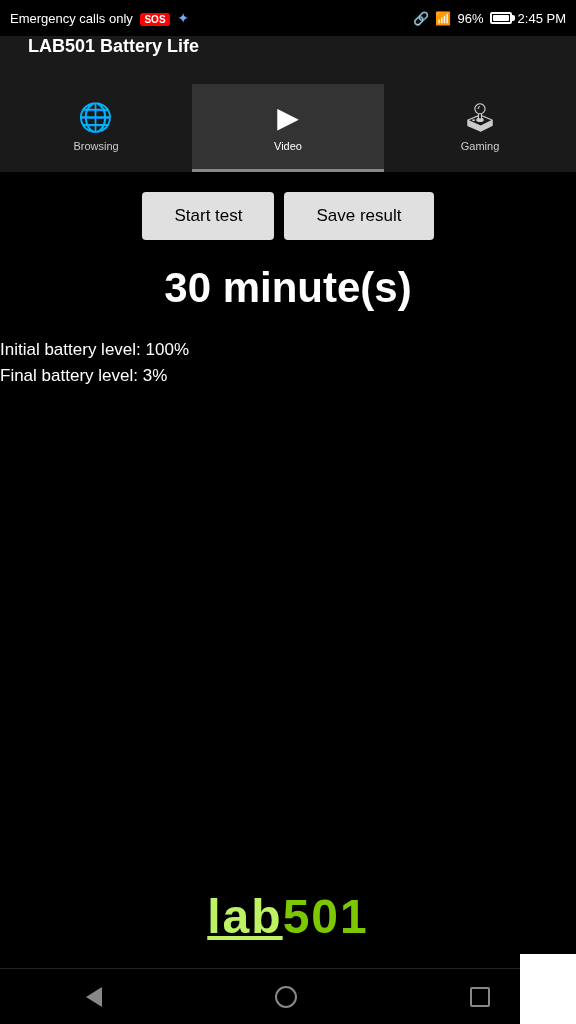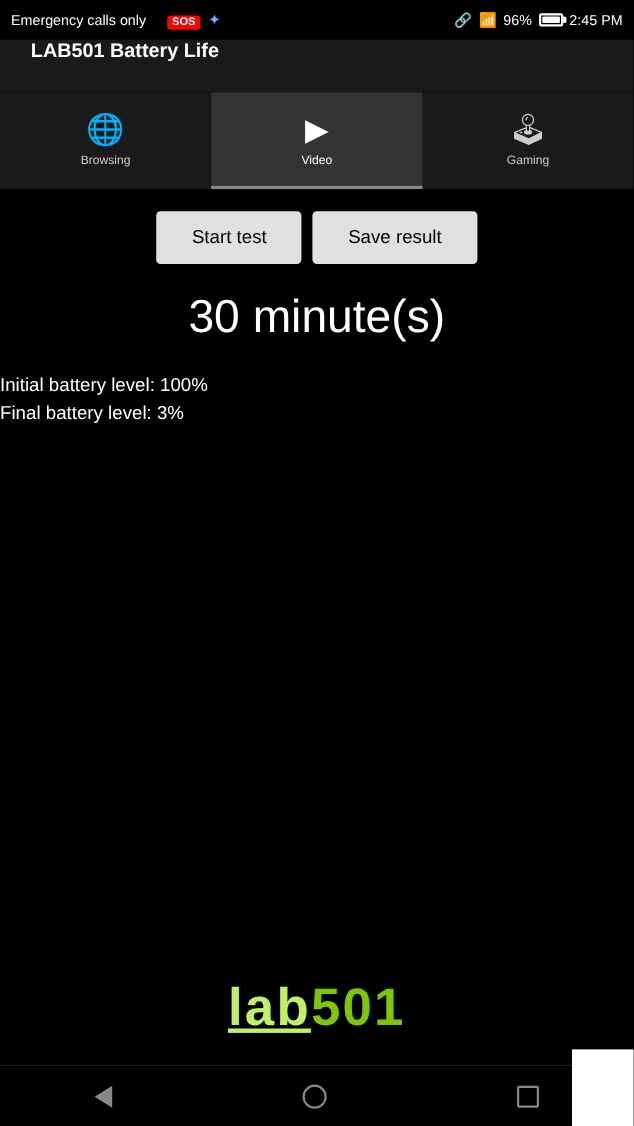--- a/index.html
+++ b/index.html
@@ -28,21 +28,21 @@
       color: #fff;
       font-size: 13px;
     }
     .status-sos {
       background: red;
       color: #fff;
       font-size: 10px;
       font-weight: bold;
       padding: 1px 4px;
       border-radius: 3px;
-      margin-left: 16px;
+      margin-left: 4px;
     }
     .status-bt {
       color: #7af;
       font-size: 14px;
       margin-left: 4px;
     }
     .status-right {
       color: #fff;
       font-size: 13px;
       display: flex;
@@ -155,21 +155,21 @@
       font-size: 17px;
       border-radius: 4px;
       cursor: pointer;
       font-weight: 500;
     }
 
     
     #timer-display {
       color: #fff;
       font-size: 42px;
-      font-weight: 400;
+      font-weight: 700;
       margin-bottom: 28px;
       text-align: center;
     }
 
     
     #battery-info {
       width: 100%;
     }
     .battery-stat {
       color: #fff;

